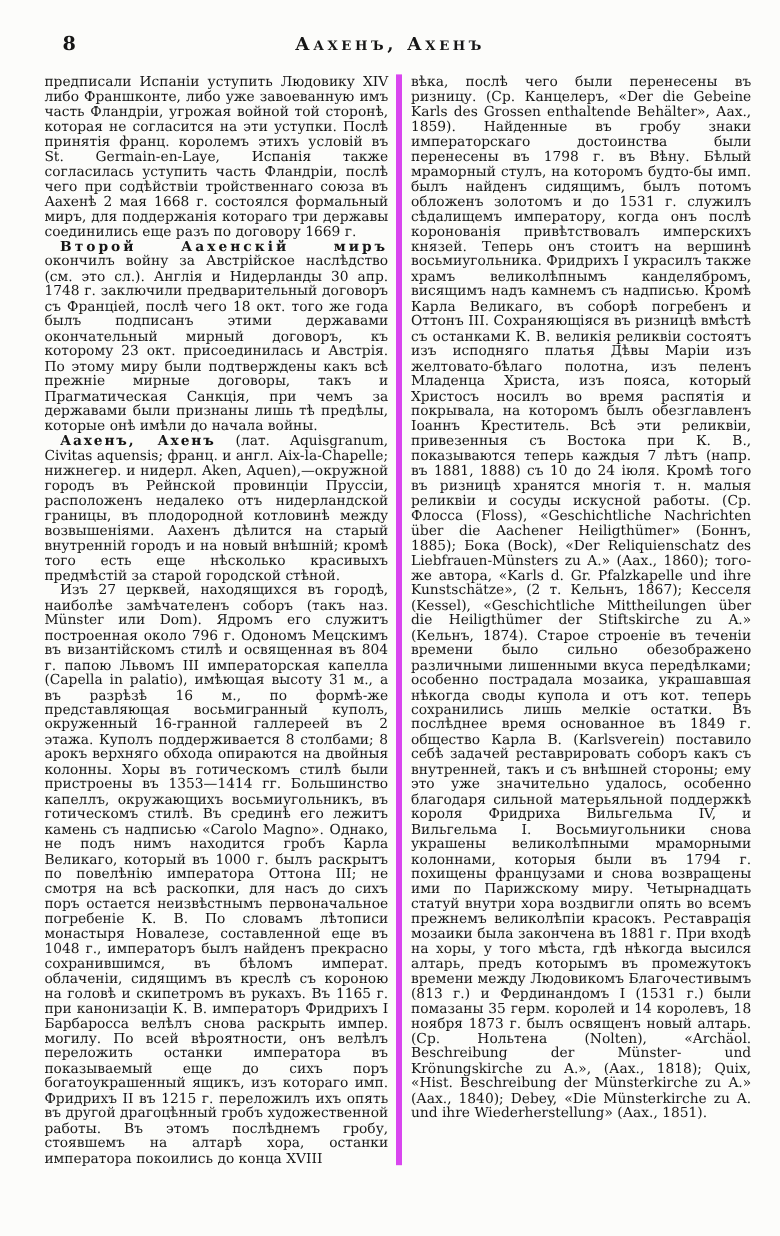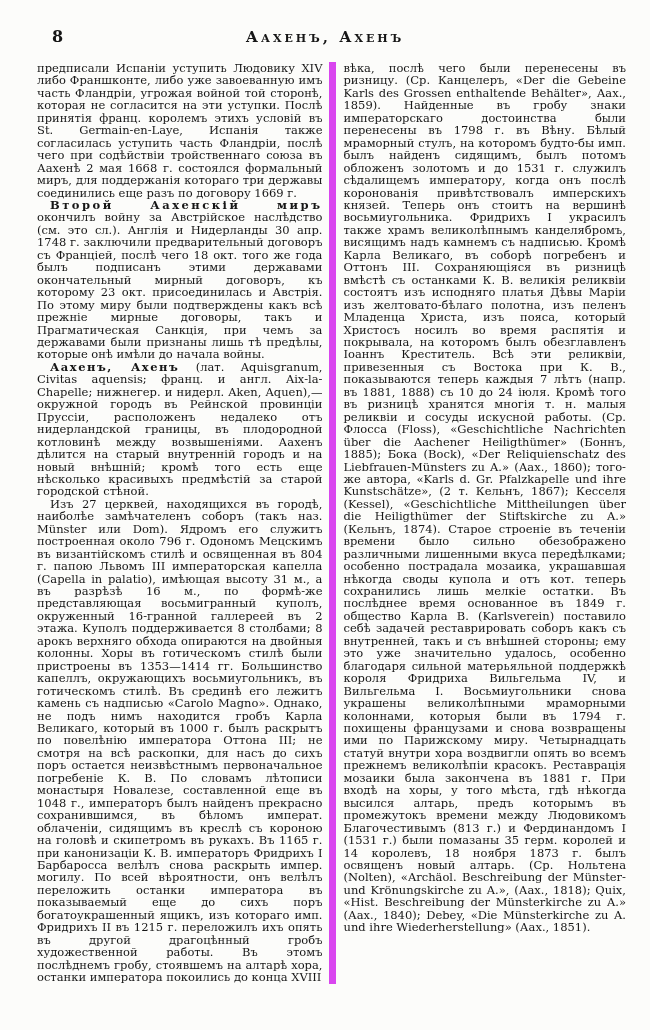--- a/index.html
+++ b/index.html
@@ -38,21 +38,21 @@
     display: flex;
     align-items: stretch;
   }
   .col {
     font-size: 11.5px;
     line-height: 12.45px;
     text-align: justify;
     text-justify: inter-word;
   }
   .col-left  { width: 292px; padding-right: 7px; }
-  .col-right { width: 289px; padding-left: 7px; border-left: 7px solid #d946ef; }
+  .col-right { width: 289px; padding-left: 7px; border-left: 5px solid #d946ef; }
   .col p { margin: 0; }
   .col p.indent { text-indent: 13px; }
   .lead-spaced {
     letter-spacing: 2.5px;
     font-weight: bold;
   }
   .lead-bold {
     font-weight: bold;
     letter-spacing: 1.5px;
   }

